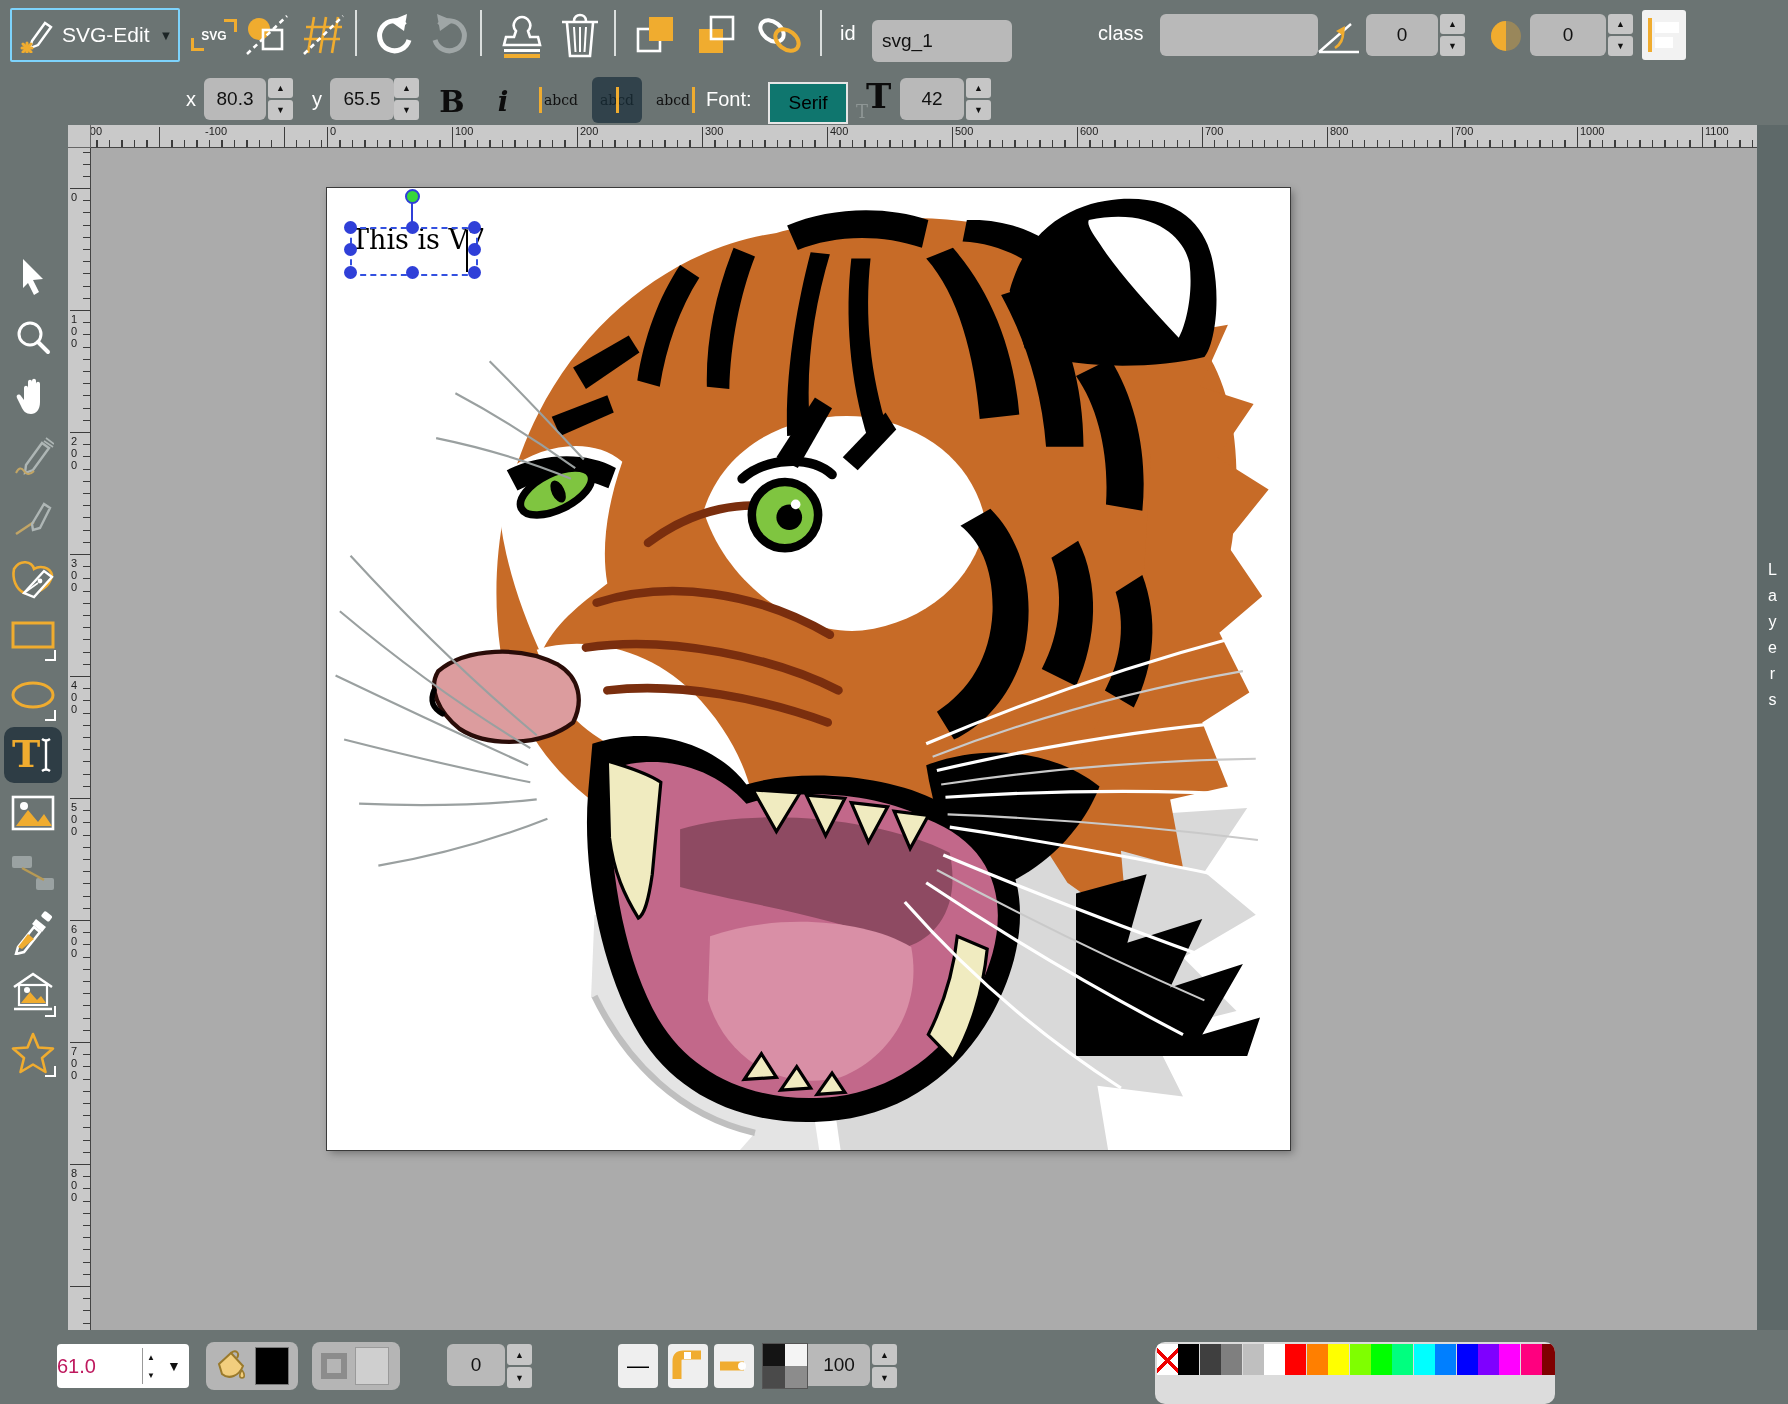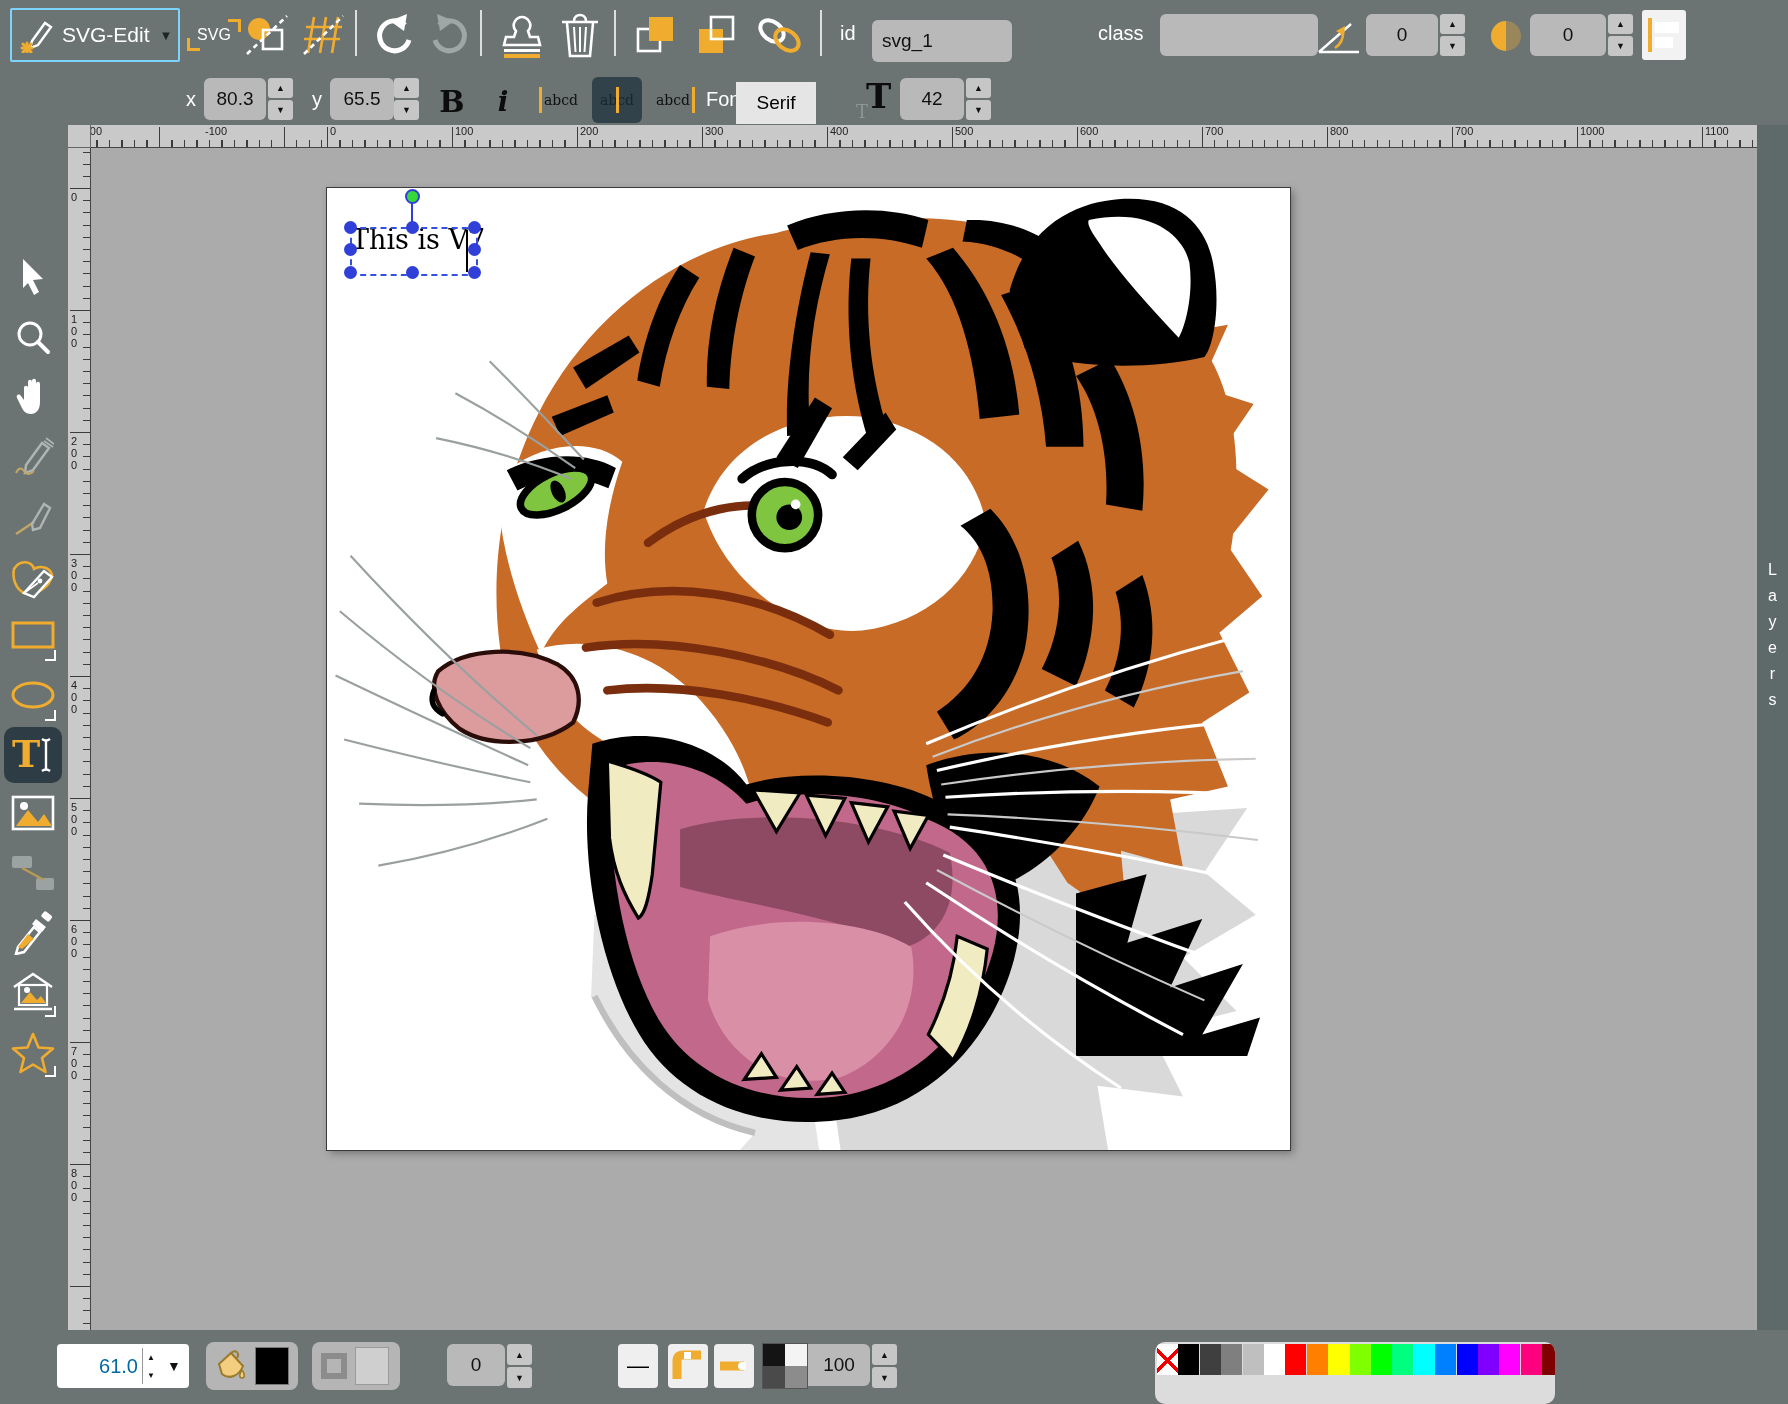--- a/index.html
+++ b/index.html
@@ -14,21 +14,21 @@
   .field{background:#B9B9B9;border-radius:6px;color:#111;font-size:19px;
          display:flex;align-items:center;justify-content:center;height:42px;}
   .field.left{justify-content:flex-start;padding-left:10px;}
   .spinbtns{width:25px;height:42px;display:flex;flex-direction:column;gap:2px;}
   .spinbtns .sb{flex:1;background:#C6C6C6;border-radius:3px;color:#111;font-size:9px;
         display:flex;align-items:center;justify-content:center;cursor:pointer;}
   #logo-btn{left:10px;top:8px;width:170px;height:54px;border:2px solid #7dd3fc;border-radius:2px;
         display:flex;align-items:center;gap:8px;padding-left:8px;box-sizing:border-box;cursor:pointer;}
   #logo-btn .t{color:#fff;font-size:21px;}
   #logo-btn .arr{color:#1c2526;font-size:13px;margin-left:2px;}
-  .srcword{color:#fff;font-weight:normal;font-size:16px;letter-spacing:0px;}
+  .srcword{color:#fff;font-weight:bold;font-size:12px;letter-spacing:0px;}
   .corner-tr,.corner-bl{position:absolute;width:10px;height:10px;}
   .corner-tr{right:-6px;top:-5px;border-top:3px solid #F0AC2F;border-right:3px solid #F0AC2F;}
   .corner-bl{left:-6px;bottom:-5px;border-bottom:3px solid #F0AC2F;border-left:3px solid #F0AC2F;}
   
   .anchorbtn{width:50px;height:46px;top:77px;border-radius:6px;display:flex;align-items:center;justify-content:center;
       color:#101010;font-size:14px;font-family:"DejaVu Serif",serif;position:absolute;cursor:pointer;}
   .anchorbtn .bar{position:absolute;width:3px;height:26px;background:#F0AC2F;top:10px;}
   .anchorbtn.sel{background:#31424B;color:#16262e;}
   
   #left-bar{left:0;top:125px;width:68px;height:1205px;background:#6B7473;z-index:20;}
@@ -58,21 +58,21 @@
   #sel-rect{position:absolute;border:2px dashed #3350E0;}
   #sel-text{position:absolute;font-family:"DejaVu Serif",serif;font-size:27px;color:#000;text-align:center;white-space:nowrap;}
   #caret{position:absolute;width:2px;background:#000;}
   #rot-line{position:absolute;width:2px;background:#2F3FD8;}
   
   #layers-strip{right:0;top:125px;width:31px;height:1205px;background:#5E6969;z-index:25;}
   #layers-label{position:absolute;top:432px;left:0;width:31px;text-align:center;color:#fff;font-size:16px;line-height:26px;}
   
   #bottom-bar{left:0;top:1330px;width:1788px;height:74px;background:#6B7473;z-index:30;}
   #zoom-field{left:57px;top:14px;width:132px;height:44px;background:#fff;border-radius:4px;display:flex;align-items:center;cursor:text;}
-  #zoom-field .num{flex:1;text-align:right;color:#0369a1;font-size:20px;padding-right:4px;}
+  #zoom-field .num{flex:1;color:#be185d;font-size:20px;padding-right:4px;}
   #zoom-field .mini{width:16px;height:36px;border-left:1px solid #999;display:flex;flex-direction:column;}
   #zoom-field .mini div{flex:1;font-size:8px;color:#111;display:flex;align-items:center;justify-content:center;cursor:pointer;}
   #zoom-field .dd{width:30px;text-align:center;font-size:14px;color:#111;cursor:pointer;}
   .colorgroup{top:12px;height:48px;background:#B5B5B5;border-radius:8px;display:flex;align-items:center;gap:6px;padding:0 7px;box-sizing:border-box;position:absolute;}
   .swbox{width:32px;height:36px;border:1px solid #777;}
   .wbtn{top:14px;height:44px;background:#EFEFEF;border-radius:4px;display:flex;align-items:center;justify-content:center;position:absolute;cursor:pointer;}
   #palette{left:1155px;top:12px;width:400px;height:62px;background:#DCDCDC;border-radius:10px;overflow:hidden;}
   .swatch{position:absolute;top:2px;width:21px;height:31px;cursor:pointer;}
   .swatch.none{background:
      linear-gradient(45deg,transparent 44%,#e00 44% 52%,transparent 52%),
@@ -250,21 +250,21 @@
     <div class="anchorbtn sel" style="left:592px;">
       <span class="bar" style="left:24px;"></span>
       <span>abcd</span>
     </div>
     <div class="anchorbtn" style="left:648px;">
       <span class="bar" style="right:3px;left:auto;"></span>
       <span>abcd</span>
     </div>
 
     <span class="abs lab" style="left:706px;top:88px;">Font:</span>
-    <div class="abs tbtn" style="left:736px;top:82px;width:76px;height:38px;background:#e5e5e5;border:2px solid #E6E6E6;color:#000;font-size:19px;">Serif</div>
+    <div class="abs tbtn" style="left:768px;top:82px;width:76px;height:38px;background:#0f766e;border:2px solid #E6E6E6;color:#000;font-size:19px;">Serif</div>
 
     <div class="abs" style="left:856px;top:80px;width:40px;height:44px;">
       <span style="position:absolute;left:0;bottom:2px;font-family:'DejaVu Serif',serif;font-size:18px;color:#8E9695;">T</span>
       <span style="position:absolute;left:10px;top:-4px;font-family:'DejaVu Serif',serif;font-weight:bold;font-size:34px;color:#0c0c0c;">T</span>
     </div>
     <div class="abs field" style="left:900px;top:78px;width:64px;">42</div>
     <div class="abs spinbtns" style="left:966px;top:78px;">
         <div class="sb">▲</div>
         <div class="sb">▼</div>
       </div>

